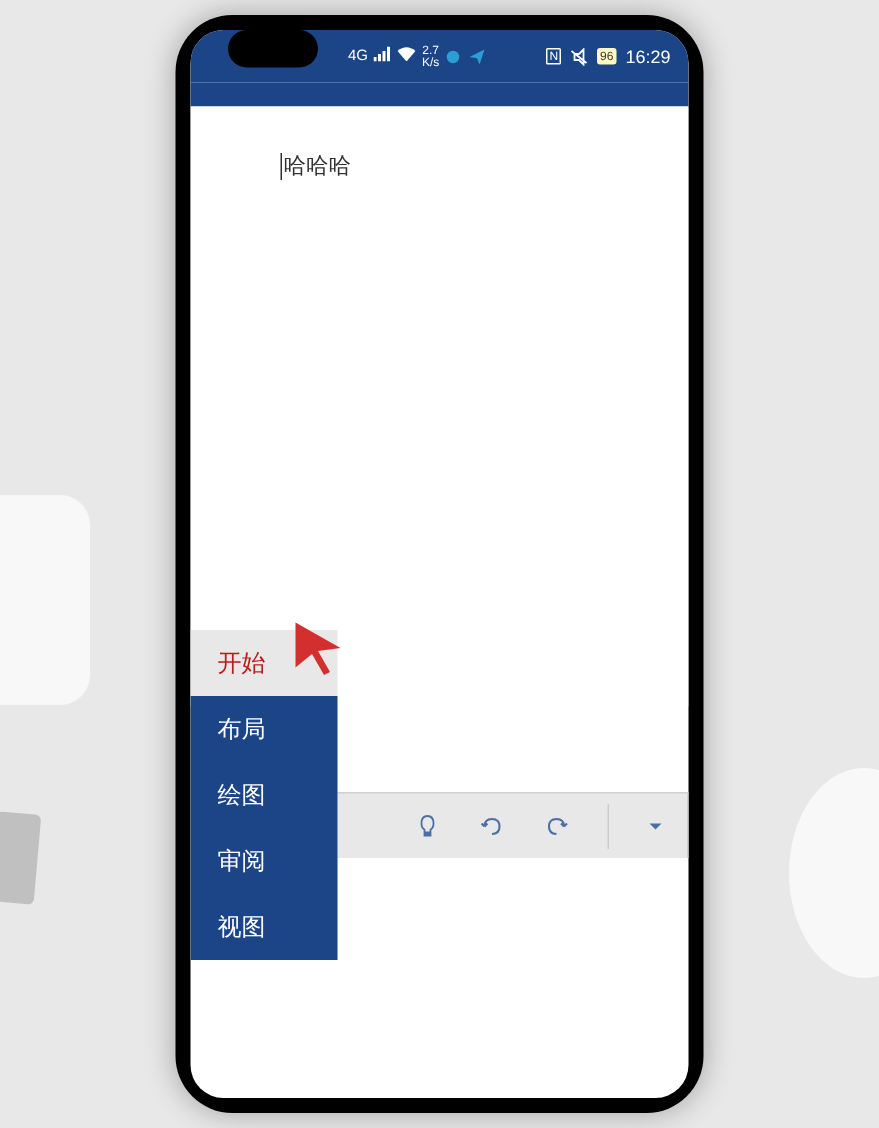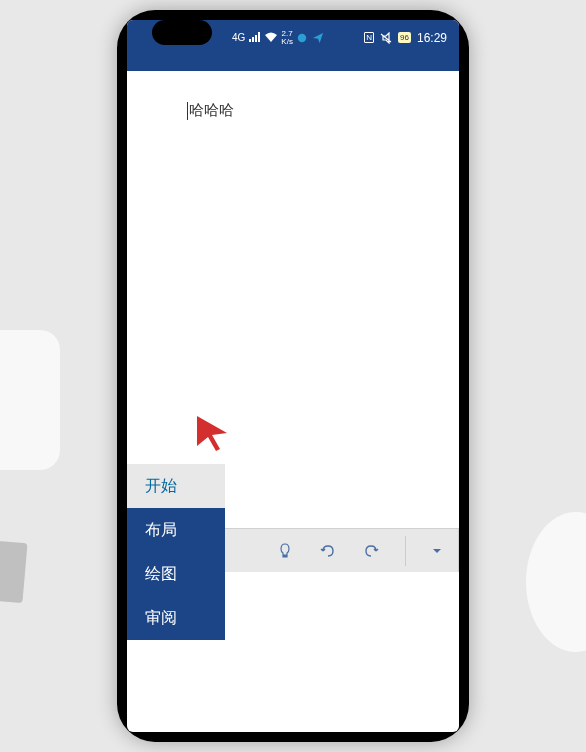--- a/index.html
+++ b/index.html
@@ -52,21 +52,21 @@
       background: #000;
       border-radius: 38px;
       position: relative;
       box-shadow: 0 0 20px rgba(0,0,0,0.3);
       padding: 10px;
     }
     .screen {
       width: 100%;
       height: 100%;
       background: #fff;
-      border-radius: 6px;
+      border-radius: 22px;
       overflow: hidden;
       position: relative;
     }
     .notch {
       position: absolute;
       top: 10px;
       left: 35px;
       width: 60px;
       height: 25px;
       background: #000;
@@ -165,21 +165,21 @@
       display: flex;
       align-items: center;
       padding-left: 18px;
       font-size: 16px;
       color: #fff;
       background: #1c4587;
       cursor: pointer;
     }
     .menu-item.active {
       background: #e8e8e8;
-      color: #0369a1;
+      color: #b91c1c;
     }
     .cursor-arrow {
       position: absolute;
       left: 65px;
       bottom: 277px;
       z-index: 60;
     }
     .toolbar {
       position: absolute;
       bottom: 160px;
@@ -270,20 +270,23 @@
       </div>
       <div class="menu-item">
         <span>布局</span>
       </div>
       <div class="menu-item">
         <span>绘图</span>
       </div>
       <div class="menu-item">
         <span>审阅</span>
       </div>
+      <div class="menu-item">
+        <span>视图</span>
+      </div>
     </div>
 
     <div class="toolbar">
       <span class="toolbar-icon">
         <svg width="18" height="18" viewBox="0 0 18 18">
             <path d="M9 2 Q5 2 5 7 Q5 10 7 11 L7 13 L11 13 L11 11 Q13 10 13 7 Q13 2 9 2 Z M7 14 L11 14 L11 15 L7 15 Z" fill="none" stroke="#4a6fa5" stroke-width="1.2"></path>
           </svg>
       </span>
       <span class="toolbar-icon">
         <svg width="18" height="18" viewBox="0 0 18 18">

